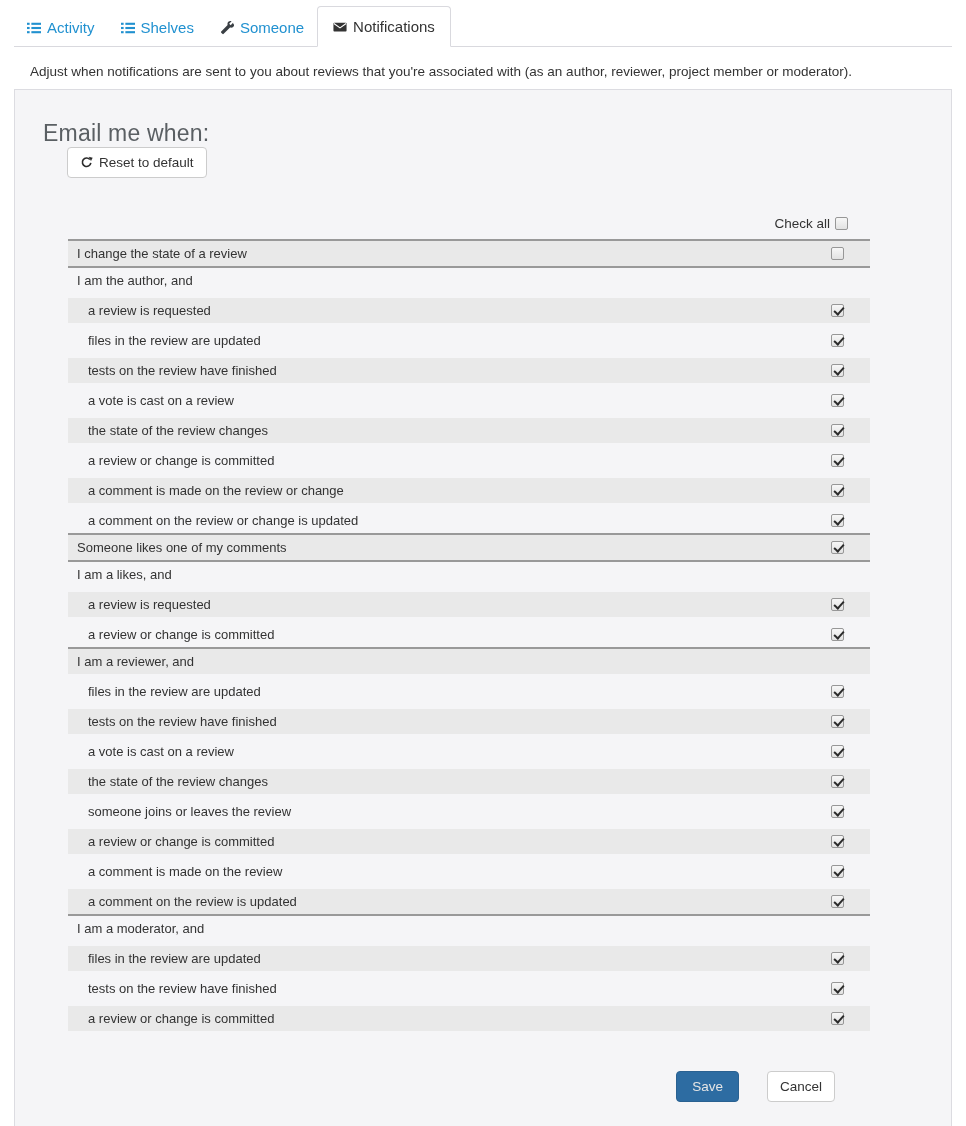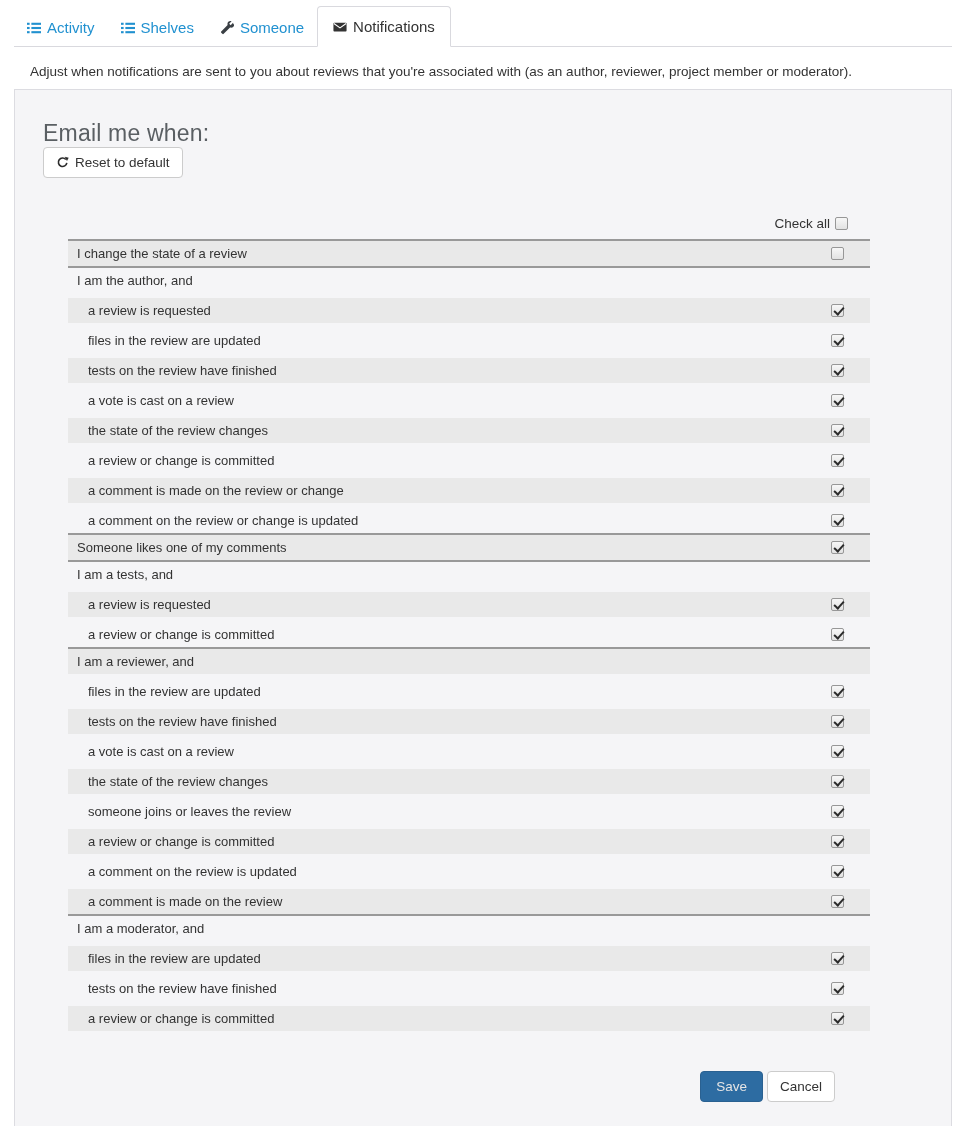--- a/index.html
+++ b/index.html
@@ -57,21 +57,21 @@
   }
   .panel-title {
     font-size: 23px; font-weight: 400;
     color: #5a5f63; margin: 4px 0 0;
     letter-spacing: .2px;
   }
   .btn {
     display: inline-flex; align-items: center; gap: 6px;
     font-family: "Liberation Sans", sans-serif;
     font-size: 13.5px; line-height: 17px;
-    border-radius: 4px; cursor: pointer;
+    border-radius: 4px; cursor: pointer; margin-left: 24px;
   }
   .btn-reset {
     background: #fff; color: #333;
     border: 1px solid #ccc;
     padding: 6px 12px;
   }
 
   
   .table-wrap { width: 802px; margin: 26px 0 0 53px; }
   .check-all {
@@ -246,21 +246,21 @@
     <span class="row-label">a comment on the review or change is updated</span>
     <input type="checkbox" checked="" style="">
   </div>
 
   <div class="row top">
     <span class="row-label">Someone likes one of my comments</span>
     <input type="checkbox" checked="" style="">
   </div>
 
   <div class="row top">
-    <span class="row-label">I am a tests, and</span>
+    <span class="row-label">I am a likes, and</span>
 
   </div>
 
   <div class="row sub">
     <span class="row-label">a review is requested</span>
     <input type="checkbox" checked="" style="">
   </div>
 
   <div class="row sub">
     <span class="row-label">a review or change is committed</span>
@@ -296,26 +296,26 @@
     <span class="row-label">someone joins or leaves the review</span>
     <input type="checkbox" checked="" style="">
   </div>
 
   <div class="row sub">
     <span class="row-label">a review or change is committed</span>
     <input type="checkbox" checked="" style="">
   </div>
 
   <div class="row sub">
+    <span class="row-label">a comment is made on the review</span>
+    <input type="checkbox" checked="" style="">
+  </div>
+
+  <div class="row sub">
     <span class="row-label">a comment on the review is updated</span>
-    <input type="checkbox" checked="" style="">
-  </div>
-
-  <div class="row sub">
-    <span class="row-label">a comment is made on the review</span>
     <input type="checkbox" checked="" style="">
   </div>
 
   <div class="row top">
     <span class="row-label">I am a moderator, and</span>
 
   </div>
 
   <div class="row sub">
     <span class="row-label">files in the review are updated</span>

